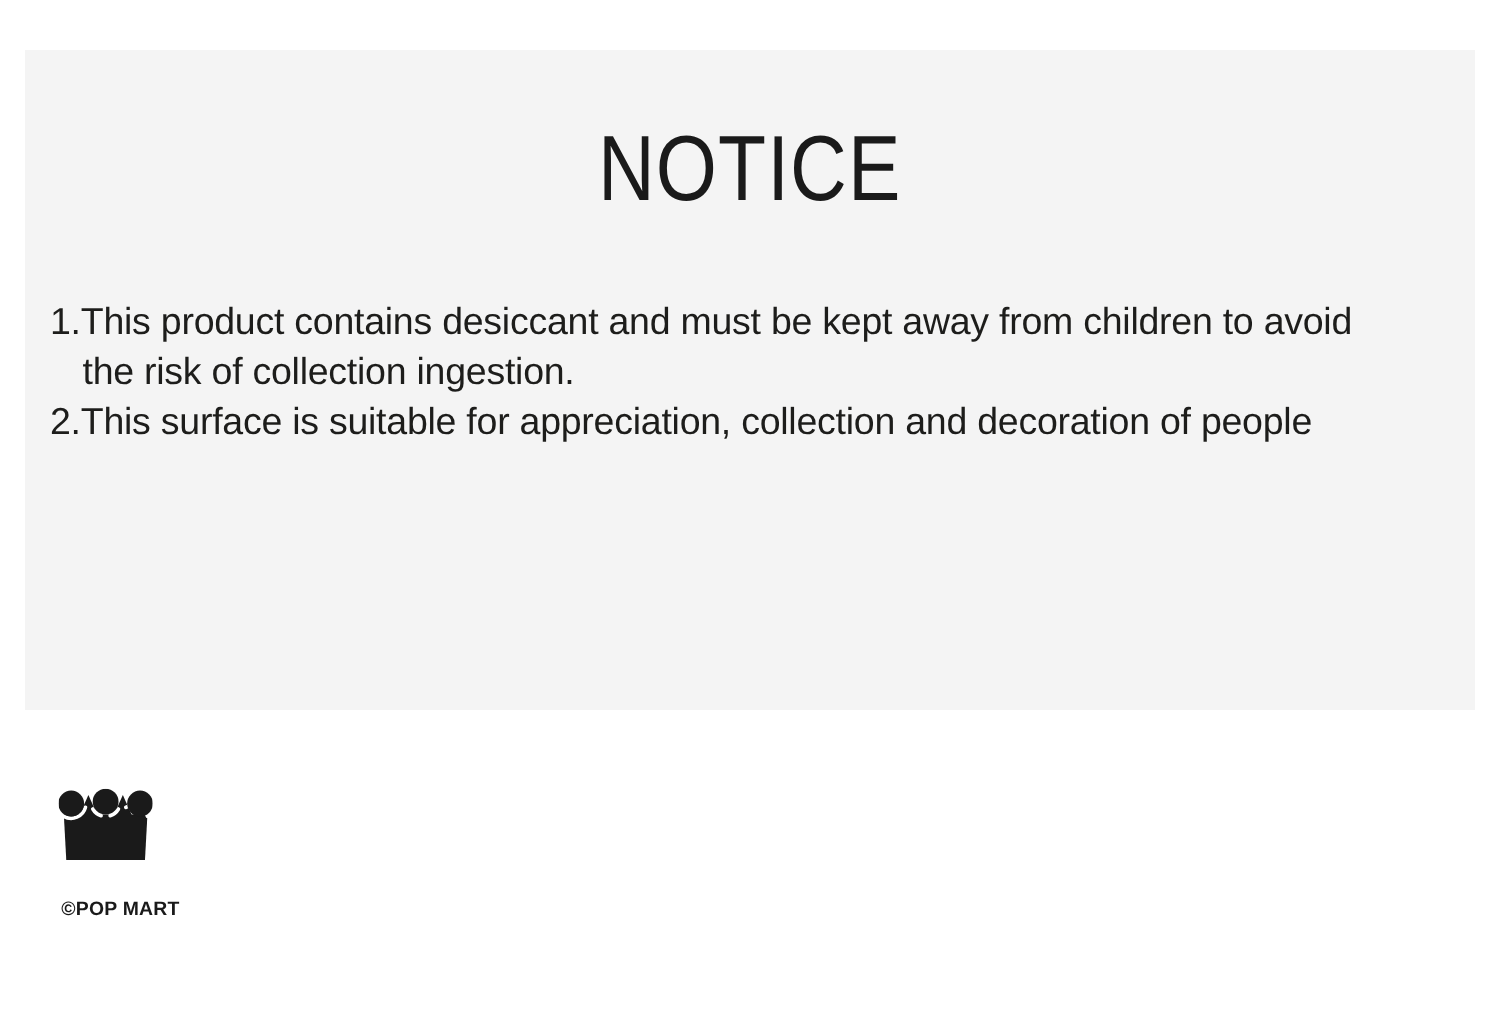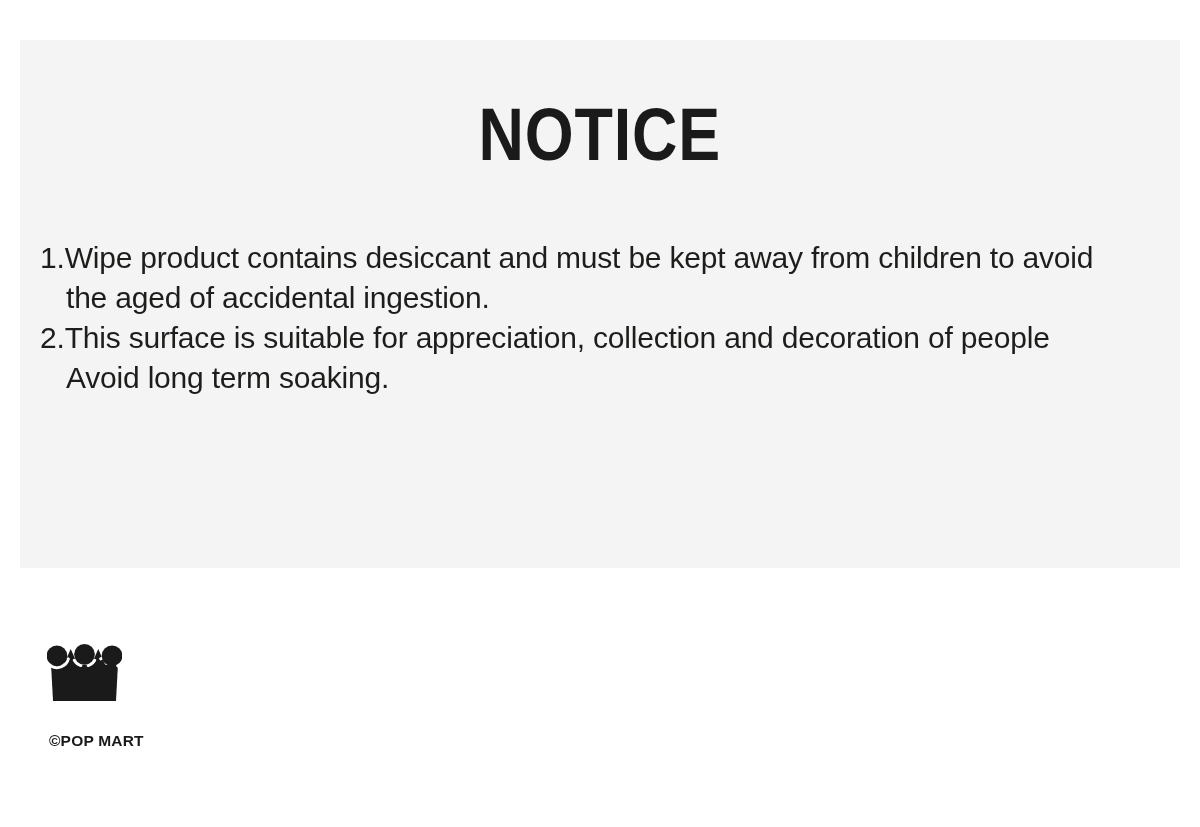--- a/index.html
+++ b/index.html
@@ -22,21 +22,21 @@
     width: 1160px;
     height: 528px;
     background: #f4f4f4;
     padding-top: 58px;
   }
   .notice-title {
     text-align: center;
     height: 74px;
     line-height: 74px;
     font-size: 74px;
-    font-weight: bold;
+    font-weight: normal;
     color: #1a1a1a;
     letter-spacing: 1px;
   }
   .notice-title > span {
     display: inline-block;
     transform: scaleX(0.85);
     transform-origin: center;
   }
   .notice-list {
     margin-top: 66px;
@@ -54,21 +54,21 @@
     white-space: nowrap;
   }
   .item-line-cont {
     padding-left: 26px;
     white-space: nowrap;
   }
   .item-number { }
   .footer {
     position: absolute;
     left: 47px;
-    top: 644px;
+    top: 631px;
   }
   .crown-logo {
     display: block;
     width: 75px;
     height: 61px;
   }
   .copyright {
     margin-top: 27px;
     margin-left: 2px;
     font-size: 15.5px;
@@ -85,30 +85,29 @@
 
   <div class="notice-panel">
 
     <div class="notice-title">
       <span>NOTICE</span>
     </div>
 
     <div class="notice-list">
 
       <div class="notice-item">
-        <div class="item-line-first"><span class="item-number">1.</span><span>Wipe product contains desiccant and must be kept away from children to avoid</span></div>
-        <div class="item-line-cont">the aged of accidental ingestion.</div>
+        <div class="item-line-first"><span class="item-number">1.</span><span>This product contains desiccant and must be kept away from children to avoid</span></div>
+        <div class="item-line-cont">the risk of collection ingestion.</div>
       </div>
 
       <div class="notice-item">
         <div class="item-line-first"><span class="item-number">2.</span><span>This surface is suitable for appreciation, collection and decoration of people</span></div>
       </div>
 
       <div class="notice-item">
-        <div class="item-line-cont">Avoid long term soaking.</div>
       </div>
 
     </div>
   </div>
 
   <div class="footer">
     <svg class="crown-logo" viewBox="0 0 76 62" xmlns="http://www.w3.org/2000/svg" aria-hidden="true">
 
       <path d="M4,21 L72,21 L70,58 L6,58 Z" fill="#1a1a1a"></path>
 

